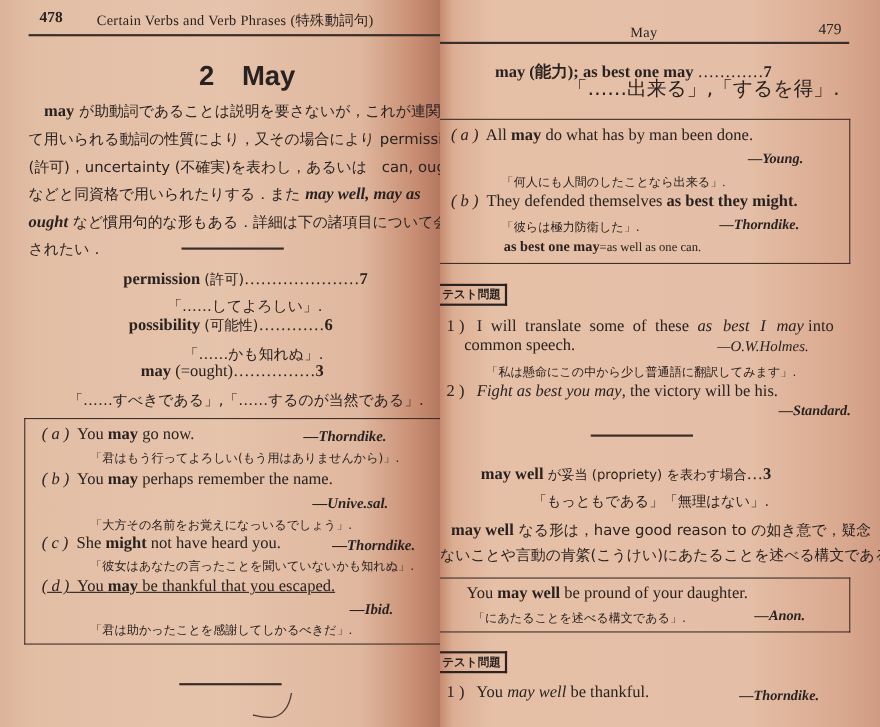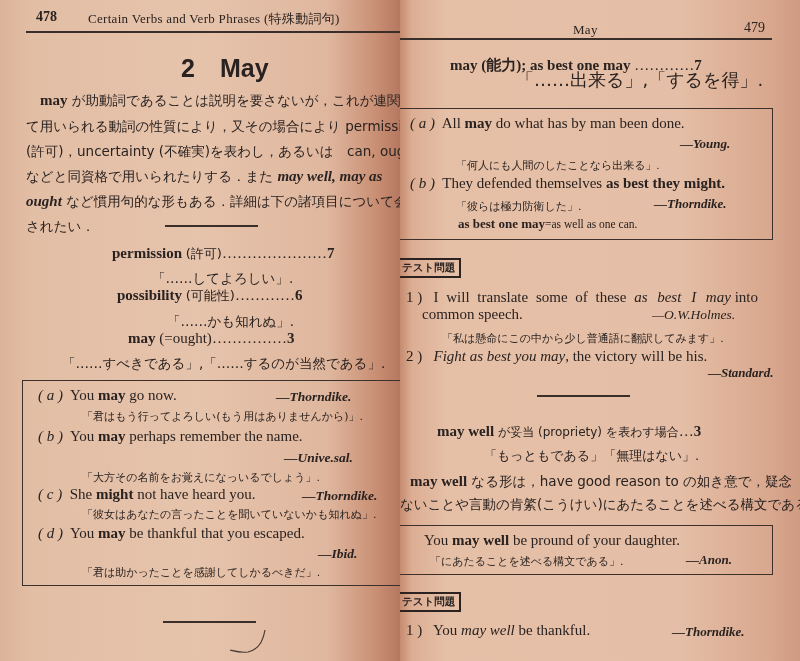--- a/index.html
+++ b/index.html
@@ -93,21 +93,21 @@
   <span class="abs i b" style="left:284px; top:450px; font-size:13.5px;">—Unive.sal.</span>
   <div class="abs jp" style="left:82px; top:470px; font-size:11px;">「大方その名前をお覚えになっいるでしょう」.</div>
 
   <div class="abs run" style="left:38px; top:486px;">
     <span class="i">( c )</span>&nbsp;
     <span>She </span><span class="b">might</span><span> not have heard you.</span>
   </div>
   <span class="abs i b" style="left:302px; top:488px; font-size:13.5px;">—Thorndike.</span>
   <div class="abs jp" style="left:82px; top:507px; font-size:11px;">「彼女はあなたの言ったことを聞いていないかも知れぬ」.</div>
 
-  <div class="abs run" style="left:38px; top:525px;">
+  <div class="abs run" style="left:38px; top:525px;text-decoration:underline;">
     <span class="i">( d )</span>&nbsp;
     <span>You </span><span class="b">may</span><span> be thankful that you escaped.</span>
   </div>
   <span class="abs i b" style="left:318px; top:546px; font-size:13.5px;">—Ibid.</span>
   <div class="abs jp" style="left:82px; top:565px; font-size:11px;">「君は助かったことを感謝してしかるべきだ」.</div>
 
   <div class="rule" style="left:163px; top:621px; width:93px; height:1.5px;"></div>
   <svg class="pencil" style="left:228px; top:628px;" width="40" height="36">
     <path d="M37 2 C35 14, 30 22, 20 24 C12 25, 6 23, 2 22" stroke="#4a3a34" stroke-width="1.2" fill="none"></path>
   </svg>

